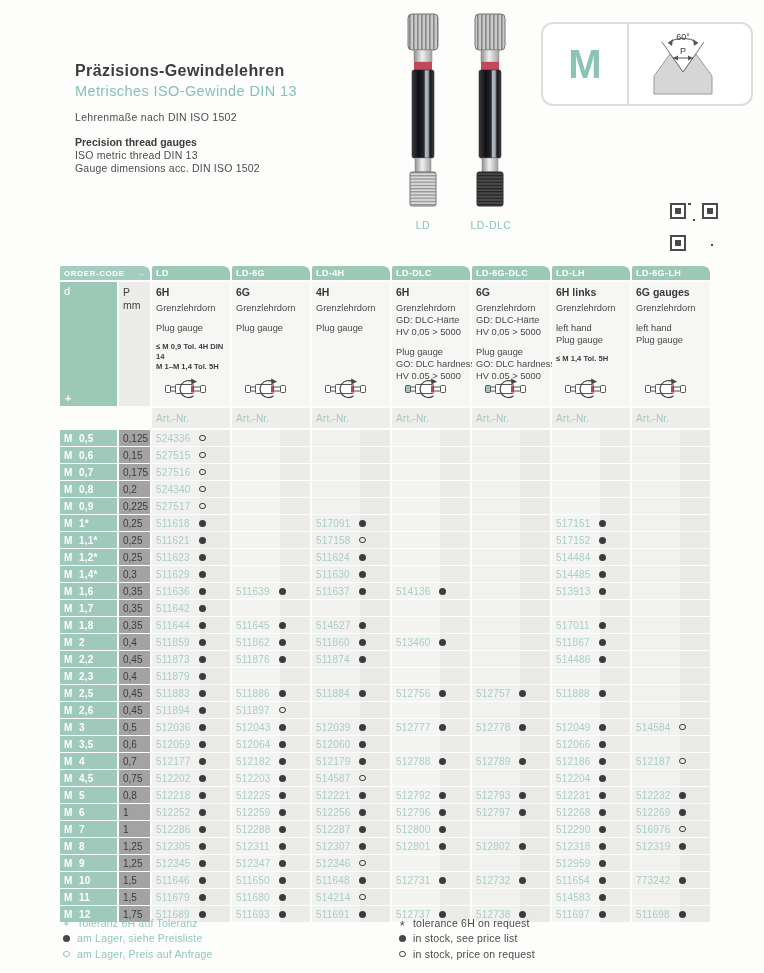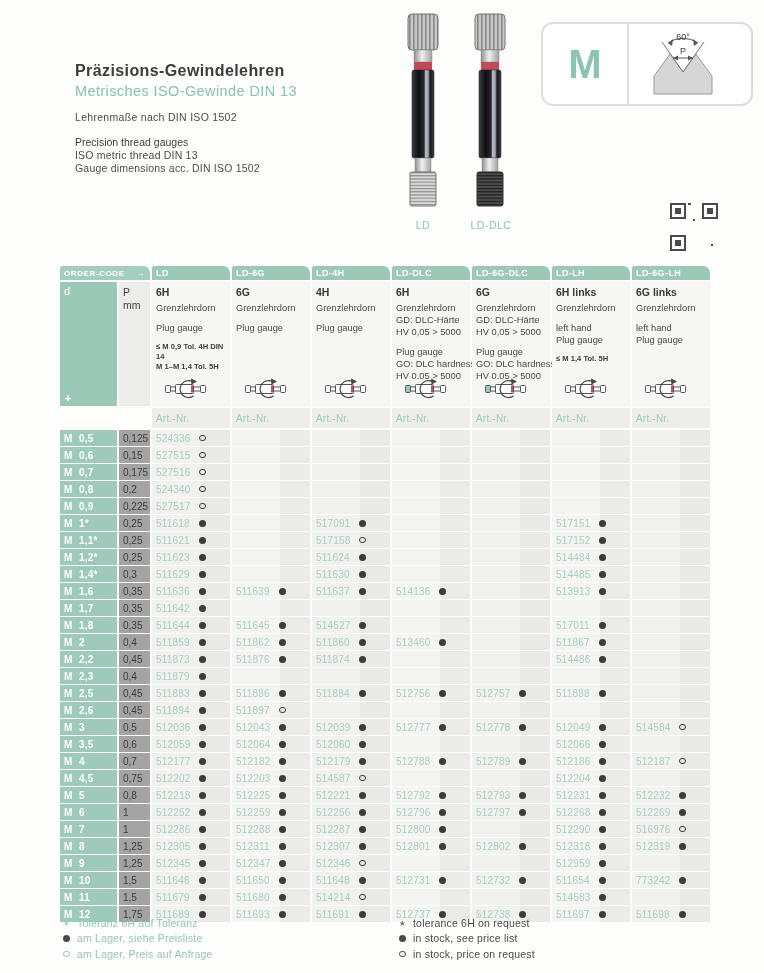--- a/index.html
+++ b/index.html
@@ -4,21 +4,21 @@
 <style>
   html,body{margin:0;padding:0;}
   body{width:764px;height:973px;background:#fdfdfc;font-family:"Liberation Sans",sans-serif;position:relative;overflow:hidden;color:#3f3f3f;}
   .page{position:absolute;inset:0;}
 
   
   .intro{position:absolute;left:75px;top:62px;}
   .intro .t1{font-size:16px;font-weight:bold;letter-spacing:.4px;color:#3c3c3c;}
   .intro .t2{font-size:14.5px;color:#87c2b0;margin-top:3px;letter-spacing:.4px;}
   .intro .t3{font-size:10.5px;margin-top:12px;color:#4c4c4c;letter-spacing:.3px;}
-  .intro .t4{font-size:10.5px;font-weight:normal;margin-top:13px;color:#3c3c3c;}
+  .intro .t4{font-size:10.5px;font-weight:bold;margin-top:13px;color:#3c3c3c;}
   .intro .t5{font-size:10.5px;color:#4c4c4c;margin-top:1px;letter-spacing:.2px;}
 
   
   .gauges{position:absolute;left:393px;top:12px;}
   .gauge-labels{position:absolute;left:393px;top:219px;width:156px;height:14px;font-size:10.5px;color:#8cc4b2;letter-spacing:.5px;}
   .gauge-labels .gl1{position:absolute;left:0;width:60px;text-align:center;}
   .gauge-labels .gl2{position:absolute;left:62px;width:72px;text-align:center;}
 
   
   .m-card{position:absolute;left:541px;top:22px;width:212px;height:84px;border:2px solid #dbe0dc;border-radius:12px;background:#fff;display:flex;box-sizing:border-box;}
@@ -308,21 +308,21 @@
               <rect x="6.5" y="9" width="5" height="4" fill="#fff" stroke="#555"></rect>
               <rect x="11.5" y="6.5" width="18" height="9" rx="1" fill="#fff" stroke="#555"></rect>
               <rect x="27" y="7.5" width="2" height="7" fill="#c2485c"></rect>
               <rect x="29.5" y="9" width="7" height="4" fill="#fff" stroke="#555"></rect>
               <rect x="36.5" y="7.5" width="5" height="7" rx="1" fill="#fff" stroke="#555"></rect>
               <path d="M28.5,3.5 A8.5,8.5 0 1 0 29.5,18" fill="none" stroke="#444" stroke-width="1.2"></path>
               <polygon points="27,0.5 33,3.5 27.5,6.5" fill="#444"></polygon>
             </svg></div>
         </div>
         <div class="hcell">
-          <div class="grade">6G links</div>
+          <div class="grade">6G gauges</div>
           <div class="blk">
             <div>Grenzlehrdorn</div>
           </div>
           <div class="blk">
             <div>left hand</div>
             <div>Plug gauge</div>
           </div>
           <div class="icon"><svg width="54" height="22" viewBox="0 0 54 22">
               <rect x="1.5" y="7.5" width="5" height="7" rx="1" fill="#fff" stroke="#555"></rect>
               <rect x="6.5" y="9" width="5" height="4" fill="#fff" stroke="#555"></rect>

